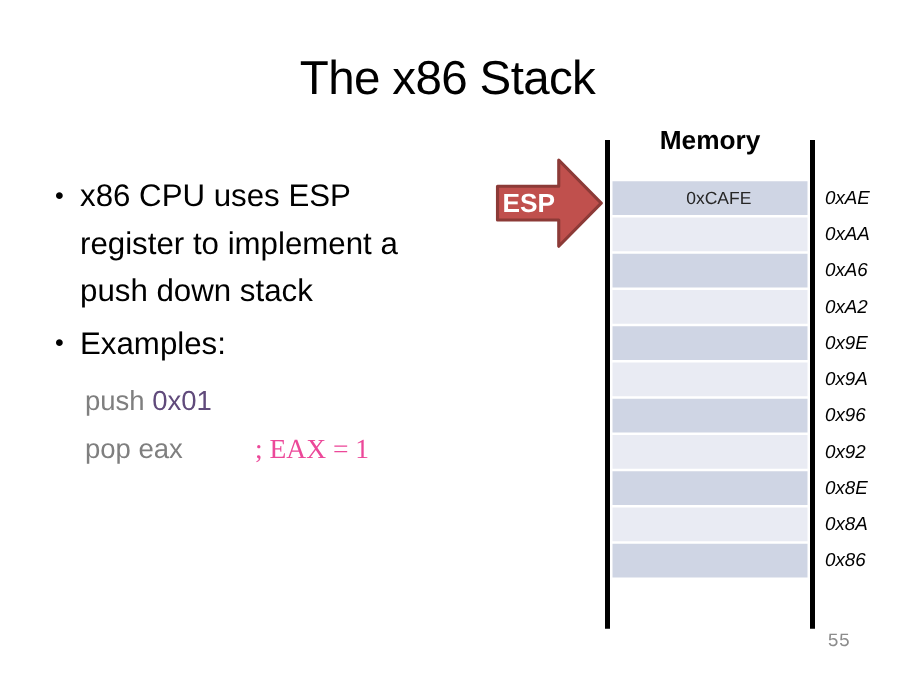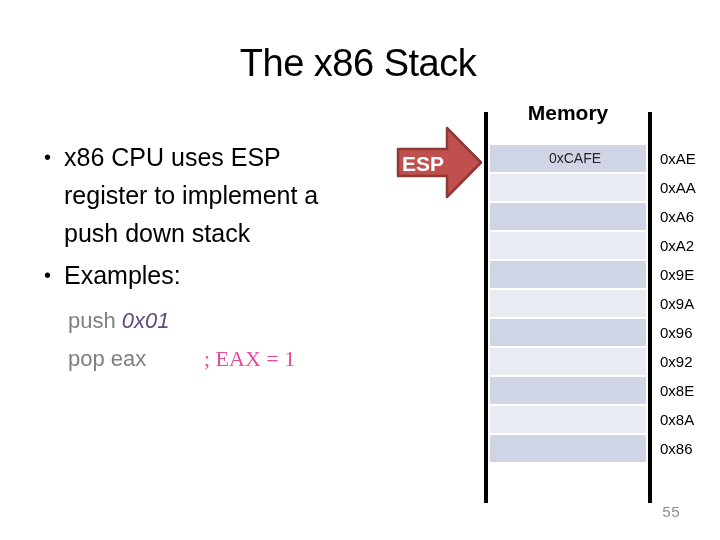--- a/index.html
+++ b/index.html
@@ -50,21 +50,21 @@
   .bullet-item.second { margin-top: 4px; }
 
   .code-block {
     margin-top: 8px;
     margin-left: 24px;
     font-size: 22px;
     line-height: 38px;
   }
   .code-op   { color: #7F7F7F; }
   .code-op2  { color: #7F7F7F; display: inline-block; min-width: 136px; }
-  .code-operand { color: #604A7B; font-style: italic; }
+  .code-operand { color: #604A7B; }
   .code-comment { color: #ec4899; font-family: Liberation Serif, serif; }
 
   
   .esp-arrow {
     position: absolute;
     left: 396px;
     top: 126px;
     width: 88px;
     height: 73px;
   }
@@ -112,20 +112,21 @@
     left: 660px;
     top: 145px;
     width: 56px;
   }
   .mem-addr {
     height: 27px;
     margin-bottom: 2px;
     line-height: 27px;
     font-size: 15px;
     color: #000000;
+    font-style: italic;
   }
 
   .page-number {
     position: absolute;
     left: 656px;
     top: 505px;
     width: 30px;
     text-align: center;
     font-size: 15px;
     color: #8C8C8C;

